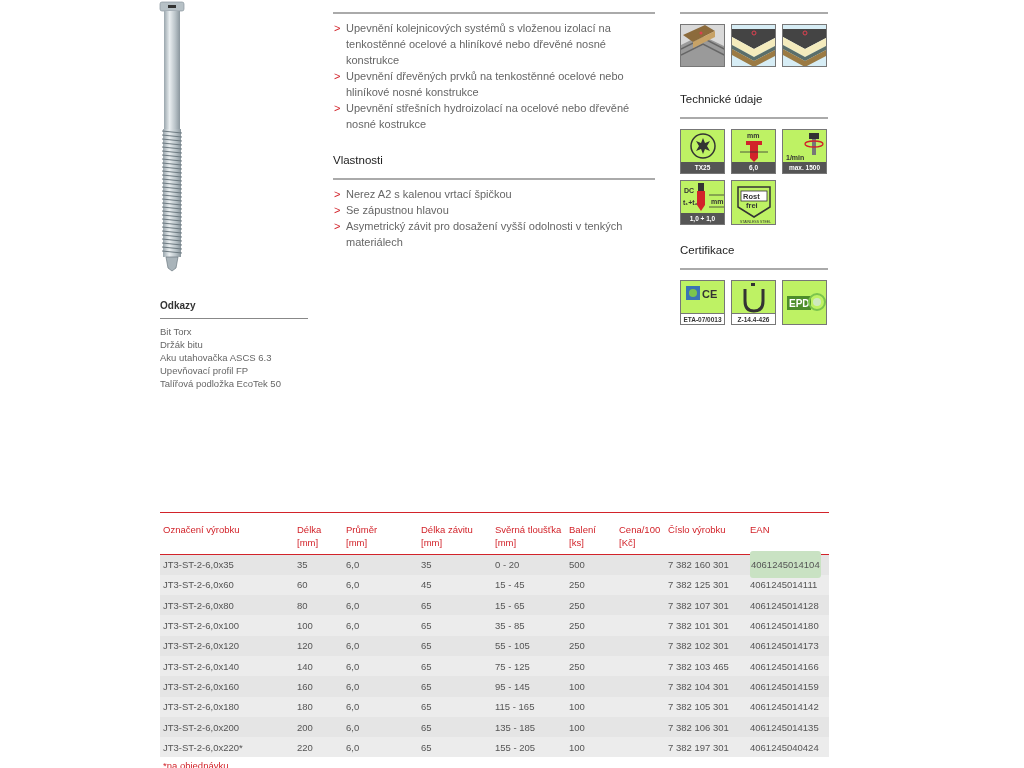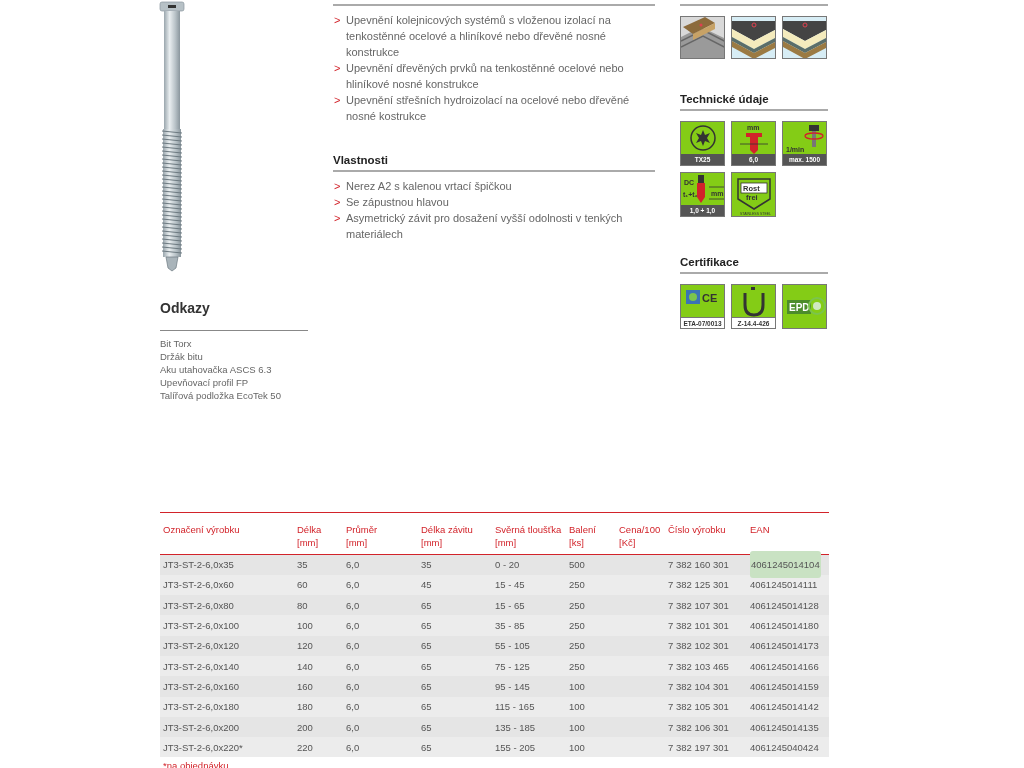--- a/index.html
+++ b/index.html
@@ -4,40 +4,40 @@
   <style>
     * { margin: 0; padding: 0; box-sizing: border-box; }
     html, body { width: 1024px; height: 768px; overflow: hidden; background: #ffffff; }
     body { position: relative; font-family: "Liberation Sans", sans-serif; color: #555; }
 
     
     .product-image { position: absolute; left: 158px; top: 0; width: 30px; height: 272px; }
 
     
     .links { position: absolute; left: 160px; top: 300px; width: 148px; }
-    .links h3 { font-size: 14px; font-weight: bold; color: #333; padding-bottom: 14px; border-bottom: 1px solid #888; margin-bottom: 6px; }
+    .links h3 { font-size: 10px; font-weight: bold; color: #333; padding-bottom: 7px; border-bottom: 1px solid #888; margin-bottom: 6px; }
     .links .link { display: block; font-size: 9.5px; color: #666; line-height: 13px; text-decoration: none; }
 
     
     .mid { position: absolute; left: 333px; width: 322px; }
-    .sec-title { font-size: 11.5px; font-weight: bold; color: #222; padding-bottom: 4px; border-bottom: 2px solid #aaa; margin-bottom: 6px; }
+    .sec-title { font-size: 11.5px; font-weight: normal; color: #222; padding-bottom: 12px; border-bottom: 2px solid #aaa; margin-bottom: 6px; }
     .bullets { list-style: none; }
     .bullets li { position: relative; padding-left: 13px; font-size: 11px; line-height: 16px; color: #666; }
     .bullets li .mark { position: absolute; left: 1px; top: 0; color: #d2232a; font-size: 11px; }
 
     .oblast { top: -12px; }
     .vlastnosti { top: 154px; }
 
     
     .right { position: absolute; left: 680px; width: 148px; }
     .usage { top: -12px; }
     .tech { top: 93px; }
-    .cert { top: 256px; }
+    .cert { top: 244px; }
     .icon-row { display: flex; gap: 6px; margin-top: 6px; }
-    .icon-box { width: 45px; height: 45px; border: 1.5px solid #777; background: #84cc16; position: relative; overflow: hidden; }
+    .icon-box { width: 45px; height: 45px; border: 1.5px solid #777; background: #bef264; position: relative; overflow: hidden; }
     .icon-box .cap { position: absolute; left: 0; right: 0; bottom: 0; height: 11px; background: #555; color: #fff; font-size: 6.5px; font-weight: bold; text-align: center; line-height: 11px; }
     .icon-box svg { position: absolute; left: 0; top: 0; }
     .usage-box { width: 45px; height: 43px; border: 1.5px solid #777; overflow: hidden; position: relative; }
 
     
     .spec-table { position: absolute; left: 160px; top: 512px; width: 669px; border-collapse: collapse; border-top: 1px solid #d2232a; }
     .spec-table th { text-align: left; vertical-align: top; color: #d2232a; font-size: 9.5px; font-weight: normal; line-height: 13px; padding: 10px 3px 5px 3px; border-bottom: 1px solid #d2232a; }
     .spec-table td { font-size: 9.5px; color: #555; height: 20.3px; padding: 0 3px; white-space: nowrap; }
     .spec-table tr.odd td { background: #e5e5e5; }
     .spec-table tr.even td { background: #ececec; }

